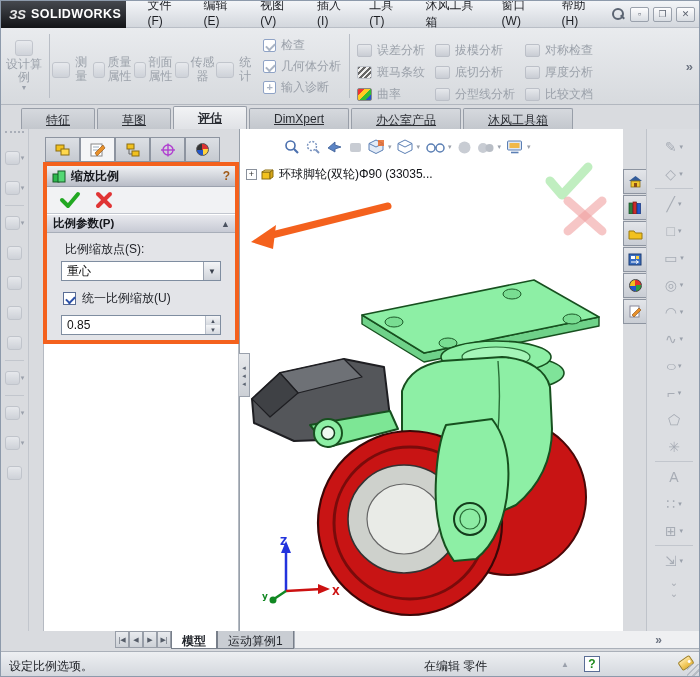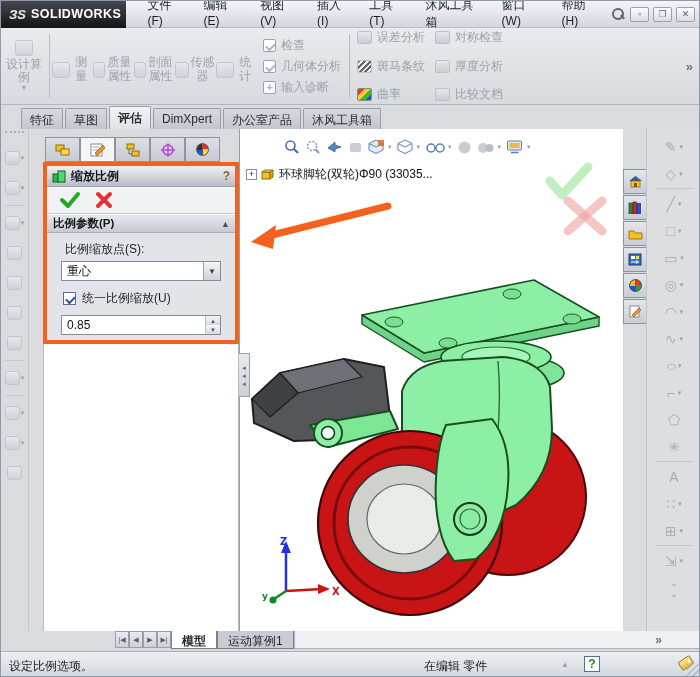--- a/index.html
+++ b/index.html
@@ -32,31 +32,31 @@
 .rb-sep { width:1px; background:#b9bec6; margin:6px 2px; }
 .rb-btn { width:41px; display:flex; align-items:center; padding-top:8px; color:#9ba1aa; text-align:center; line-height:1.15; }
 .ph { width:18px; height:16px; border:1px solid #bcc0c8; border-radius:3px;
   background:linear-gradient(#e9ebef,#ccd0d7); opacity:.85; }
 .rb-checks { display:flex; flex-direction:column; justify-content:center; gap:4px; padding:0 6px; }
 .chk-row { display:flex; align-items:center; gap:5px; color:#9ba1aa; }
 .chk-box { width:13px; height:13px; border:1px solid #8fa3c6; background:#fff; border-radius:2px; position:relative; }
 .chk-box.soft::after { content:""; position:absolute; left:2px; top:3px; width:7px; height:4px;
   border-left:2px solid #aab4c4; border-bottom:2px solid #aab4c4; transform:rotate(-45deg); }
 .chk-box.plus::after { content:"+"; position:absolute; left:2.5px; top:-1px; color:#aab4c4; font-size:11px; font-weight:bold; }
-.rb-col { display:flex; flex-direction:column; justify-content:space-between; gap:3px; padding:0 5px; }
+.rb-col { display:flex; flex-direction:column; justify-content:flex-end; gap:3px; padding:0 5px; }
 .an-row { display:flex; align-items:center; gap:5px; color:#9ba1aa; height:19px; }
 .an-ico { width:15px; height:13px; border:1px solid #bcc0c8; border-radius:2px; background:linear-gradient(#e6e8ec,#c9cdd4); }
 .an-ico.zebra { background:repeating-linear-gradient(135deg,#666 0 2px,#eee 2px 4px); }
 .an-ico.rainbow { background:linear-gradient(135deg,#e33 0 25%,#fc2 25% 50%,#3b3 50% 75%,#25c 75%); border-color:#888; }
 .rb-overflow { margin-left:auto; align-self:center; padding-right:8px; color:#6c7380; font-size:13px; font-weight:bold; }
 
 
 .cmdtabs { position:absolute; left:0; top:104px; width:700px; height:24px; display:flex; align-items:flex-end; padding-left:20px; gap:2px; background:#d9dbdf; }
-.ctab { height:21px; padding:3px 8px 0; border:1px solid #989ea8; border-bottom:none;
-  background:linear-gradient(#d6d9de,#c3c7cd); color:#2a2d33; border-radius:2px 2px 0 0; }
+.ctab { height:21px; padding:3px 24px 0; border:1px solid #989ea8; border-bottom:none;
+  background:linear-gradient(#d6d9de,#c3c7cd); color:#2a2d33; border-radius:2px 2px 0 0;text-decoration:underline; }
 .ctab.active { background:linear-gradient(#f2f3f5,#e0e2e6); height:23px; font-weight:bold; }
 
 
 .main { position:absolute; left:0; top:128px; width:700px; height:502px; background:#d9dbdf; }
 
 
 .left-strip { position:absolute; left:0; top:0; width:28px; height:502px; border-right:1px solid #c2c6cd; padding-top:2px; }
 .grip-dots { height:8px; margin:0 4px 4px; border-top:2px dotted #a9aeb8; }
 .ls-item { display:flex; align-items:center; justify-content:center; gap:1px; height:30px; }
 .ls-item .ph { width:15px; height:14px; }
@@ -226,20 +226,34 @@
         <span>斑马条纹</span>
       </div>
       <div class="an-row">
         <span class="an-ico rainbow"></span>
         <span>曲率</span>
       </div>
     </div>
     <div class="rb-col">
       <div class="an-row">
         <span class="an-ico"></span>
+        <span>拔模分析</span>
+      </div>
+      <div class="an-row">
+        <span class="an-ico"></span>
+        <span>底切分析</span>
+      </div>
+      <div class="an-row">
+        <span class="an-ico"></span>
+        <span>分型线分析</span>
+      </div>
+    </div>
+    <div class="rb-col">
+      <div class="an-row">
+        <span class="an-ico"></span>
         <span>对称检查</span>
       </div>
       <div class="an-row">
         <span class="an-ico"></span>
         <span>厚度分析</span>
       </div>
       <div class="an-row">
         <span class="an-ico"></span>
         <span>比较文档</span>
       </div>

